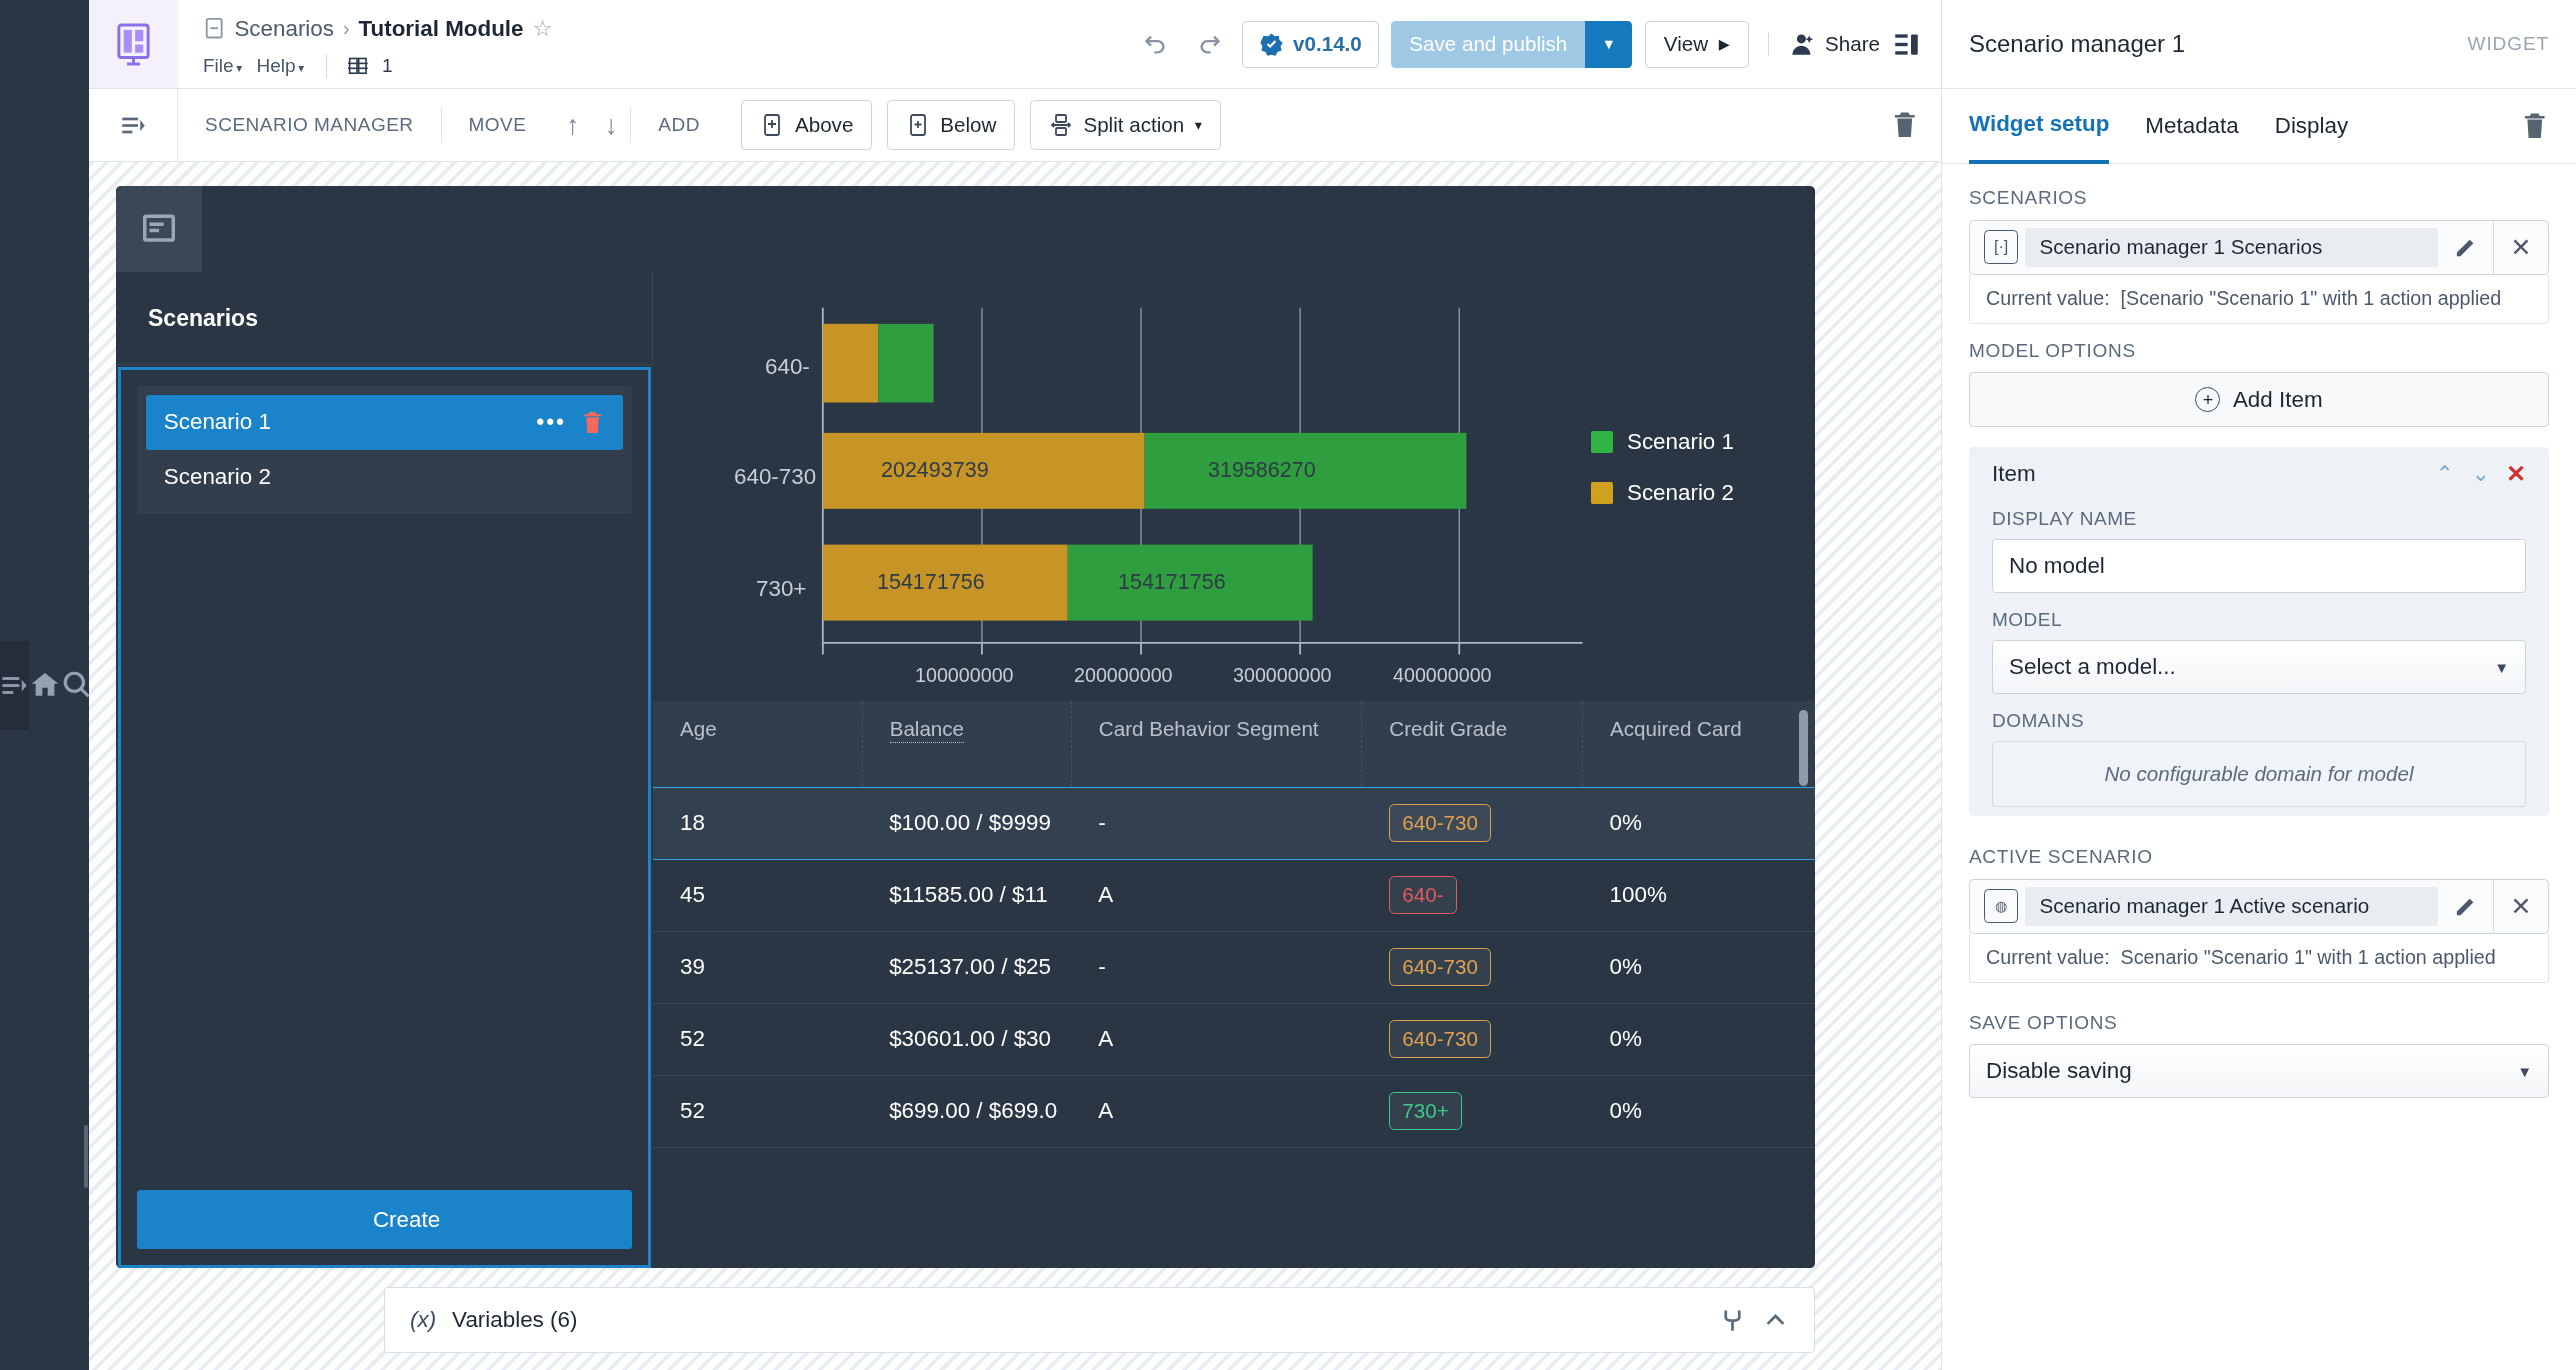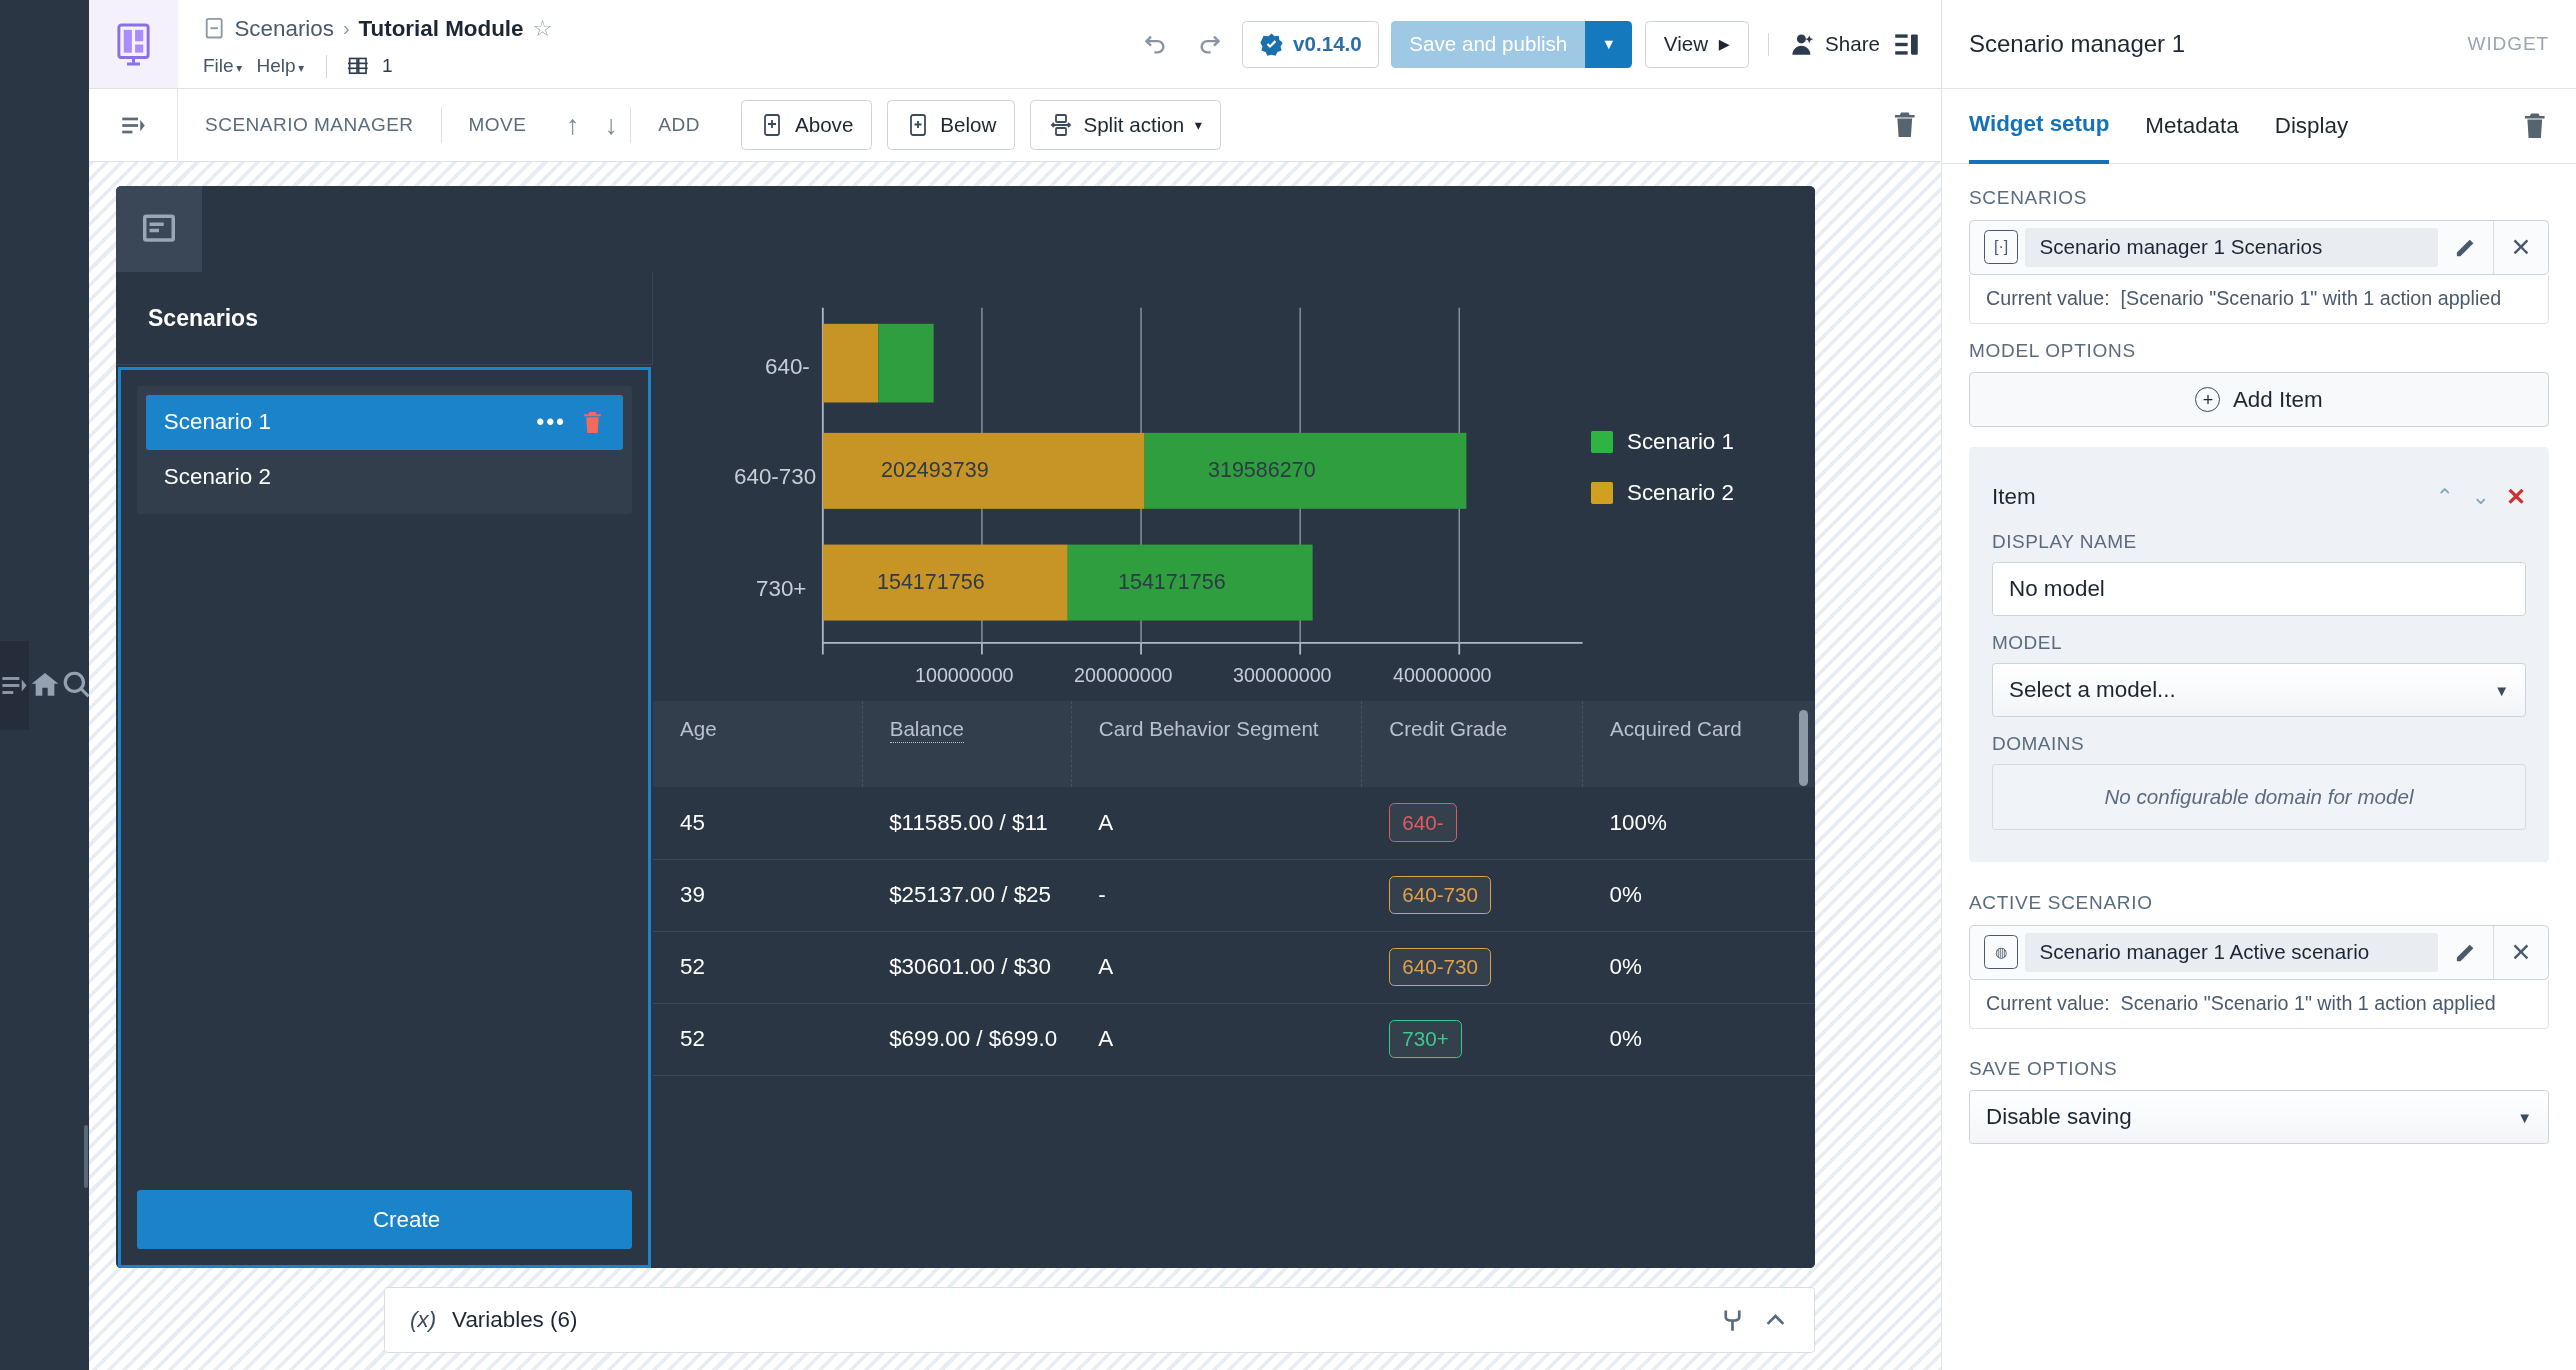--- a/index.html
+++ b/index.html
@@ -307,21 +307,21 @@
   .btn-additem {
     width: 100%; height: 55px; border: 0.9px solid #ccd3db; border-radius: 4.5px;
     background: #f7f9fb; color: #1d2733; font-size: 22.4px; cursor: pointer;
     display: flex; align-items: center; justify-content: center; gap: 12.5px;
     font-family: inherit;
   }
   .btn-additem .plus {
     width: 25px; height: 25px; border: 1.8px solid #3b4a5c; border-radius: 50%;
     display: flex; align-items: center; justify-content: center; font-size: 18px; line-height: 1;
   }
-  .item-card { background: #eef2f7; border-radius: 4.5px; padding: 32px 23px; margin-top: 19.7px; }
+  .item-card { background: #eef2f7; border-radius: 4.5px; padding: 9px 23px; margin-top: 19.7px; }
   .item-head { display: flex; align-items: center; height: 36px; }
   .item-head .t { flex: 1 1 auto; color: #1d2733; font-size: 22.4px; }
   .chev { color: #7ea6c7; font-size: 21.5px; padding: 0 9px; cursor: pointer; }
   .xred { color: #d03030; font-size: 24px; font-weight: bold; padding-left: 7.2px; cursor: pointer; }
   .fld-label { color: #5a6b7d; font-size: 19px; letter-spacing: 0.5px; margin: 16px 0 9px; }
   .fld-input {
     width: 100%; height: 54px; border: 0.9px solid #ccd3db; border-radius: 3.6px; background: #fff;
     padding: 0 16px; color: #1d2733; font-size: 22.4px; font-family: inherit;
   }
   .fld-select {
@@ -704,20 +704,27 @@
                 <thead>
                   <tr>
                     <th><span>Age</span></th>
                     <th><span class="u-dot">Balance</span></th>
                     <th><span>Card Behavior Segment</span></th>
                     <th><span>Credit Grade</span></th>
                     <th><span>Acquired Card</span></th>
                   </tr>
                 </thead>
                 <tbody>
+                  <tr class="row-sel">
+                    <td>18</td>
+                    <td>$100.00 / $9999</td>
+                    <td>-</td>
+                    <td><span class="badge" style="color:#e0a050;border-color:#e0a050">640-730</span></td>
+                    <td>0%</td>
+                  </tr>
                   <tr>
                     <td>45</td>
                     <td>$11585.00 / $11</td>
                     <td>A</td>
                     <td><span class="badge" style="color:#e05b62;border-color:#e05b62">640-</span></td>
                     <td>100%</td>
                   </tr>
                   <tr>
                     <td>39</td>
                     <td>$25137.00 / $25</td>

